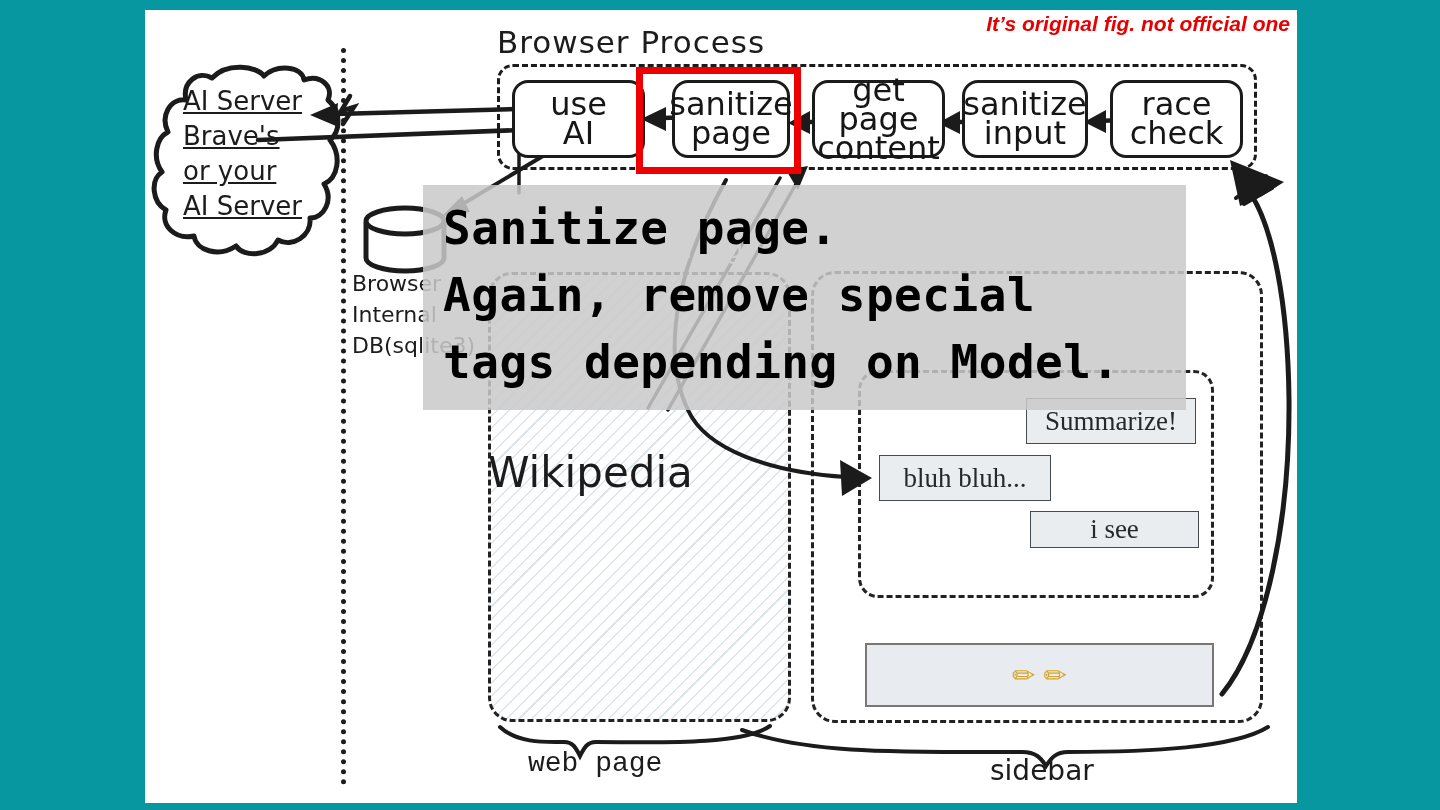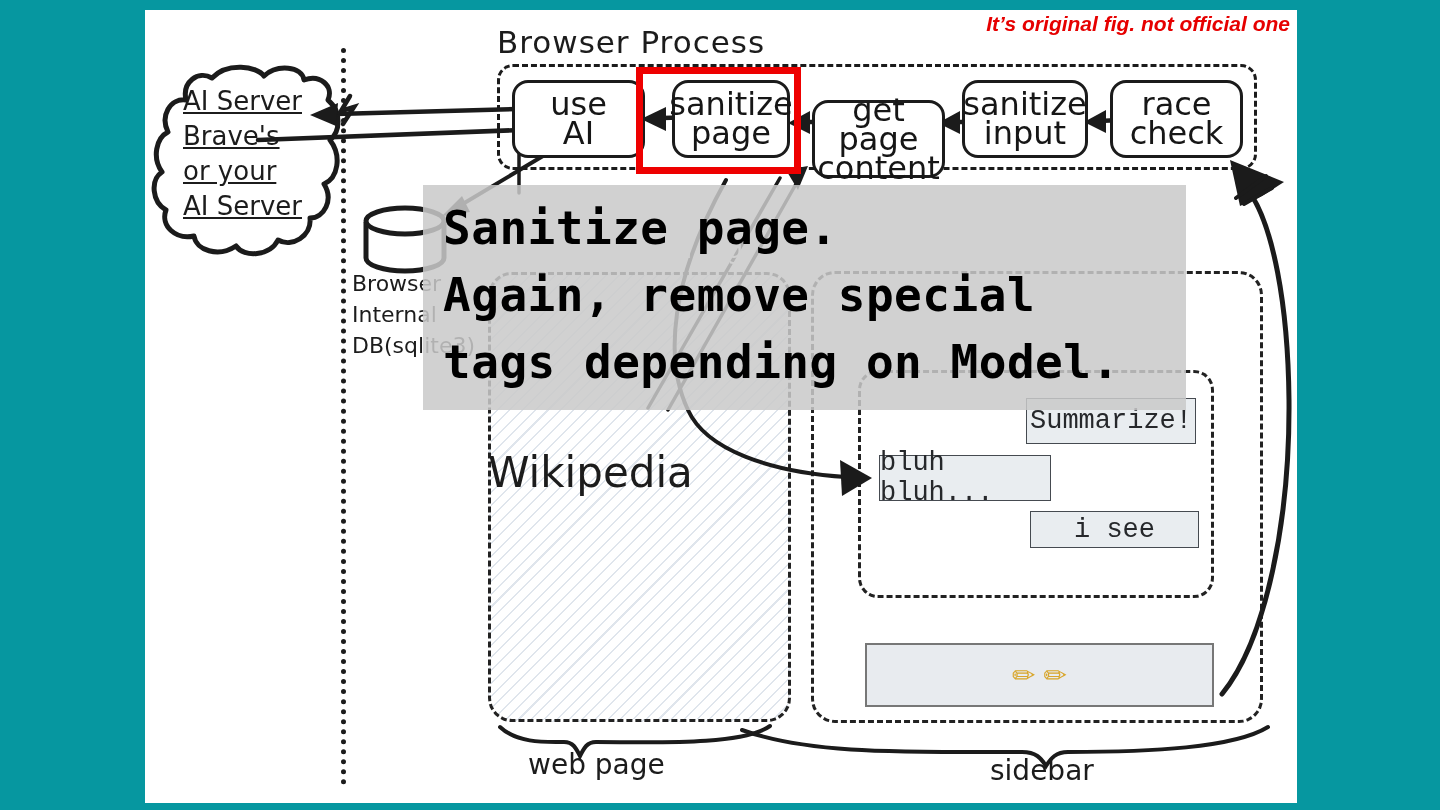--- a/index.html
+++ b/index.html
@@ -34,21 +34,21 @@
     border:3px dashed #222;border-radius:24px;
     background:repeating-linear-gradient(135deg, rgba(185,198,214,0.45) 0px, rgba(185,198,214,0.45) 1.5px, #ffffff 1.5px, #ffffff 9px);
     z-index:1;
   }
   .wikipedia{left:488px;top:448px;width:303px;text-align:left;font-size:42px;z-index:3;}
   .sidebar-box{left:811px;top:271px;width:452px;height:452px;box-sizing:border-box;border:3px dashed #222;border-radius:24px;z-index:1;}
   .chat-box{left:858px;top:370px;width:356px;height:228px;box-sizing:border-box;border:3px dashed #222;border-radius:20px;z-index:1;}
   .bubble{
     background:#e9edf0;border:1.5px solid #454a50;box-sizing:border-box;z-index:3;
     display:flex;align-items:center;justify-content:center;
-    font-family:Liberation Mono, monospace;font-size:27px;color:#26282b;
+    font-family:Liberation Serif, serif;font-size:27px;color:#26282b;
   }
   .prompt-box{
     left:865px;top:643px;width:349px;height:64px;background:#e8ebef;border:2px solid #777;box-sizing:border-box;z-index:3;
     display:flex;align-items:center;justify-content:center;
     font-family:"Liberation Sans",sans-serif;font-size:30px;color:#2b2d31;
   }
   .pencil{color:#d8a62c;margin:0 4px;font-size:28px;}
   .brace-label{font-size:28px;z-index:3;}
   .overlay{
     left:423px;top:185px;width:763px;height:225px;background:rgba(202,202,202,0.86);z-index:5;
@@ -114,21 +114,21 @@
 <div class="abs proc-frame"></div>
 
 <div class="abs pbox hand" style="left:512px;width:133px;">
   <span>use</span>
   <span>AI</span>
 </div>
 <div class="abs pbox hand" style="left:672px;width:118px;">
   <span>sanitize</span>
   <span>page</span>
 </div>
-<div class="abs pbox hand" style="left:812px;width:133px;margin-top:20px;">
+<div class="abs pbox hand" style="left:812px;width:133px;">
   <span>get page</span>
   <span>content</span>
 </div>
 <div class="abs pbox hand" style="left:962px;width:126px;">
   <span>sanitize</span>
   <span>input</span>
 </div>
 <div class="abs pbox hand" style="left:1110px;width:133px;">
   <span>race</span>
   <span>check</span>
@@ -172,21 +172,21 @@
 </div>
 <div class="abs prompt-box">
   <span class="pencil">✏</span>
   <span class="pencil">✏</span>
 </div>
 
 <svg class="toplayer" width="1440" height="810" viewBox="0 0 1440 810">
   <path d="M 500,727 C 518,744 548,742 564,742 C 573,742 576,748 580,756 C 584,748 587,742 596,742 C 650,742 742,746 770,726" stroke="#1b1b1b" stroke-width="4" fill="none" stroke-linecap="round"></path>
   <path d="M 742,730 C 808,754 900,752 1022,752 C 1036,752 1041,758 1046,766 C 1051,758 1056,752 1068,752 C 1150,752 1234,748 1268,727" stroke="#1b1b1b" stroke-width="4" fill="none" stroke-linecap="round"></path>
 </svg>
-<div class="abs hand brace-label" style="left:528px;top:748px;">web page</div>
+<div class="abs hand brace-label" style="left:528px;top:748px;font-family:Liberation Mono, monospace;">web page</div>
 <div class="abs hand brace-label" style="left:990px;top:754px;">sidebar</div>
 
 <div class="abs overlay">
   <div class="caption">
     <div>Sanitize page.</div>
     <div>Again, remove special</div>
     <div>tags depending on Model.</div>
   </div>
 </div>
 

